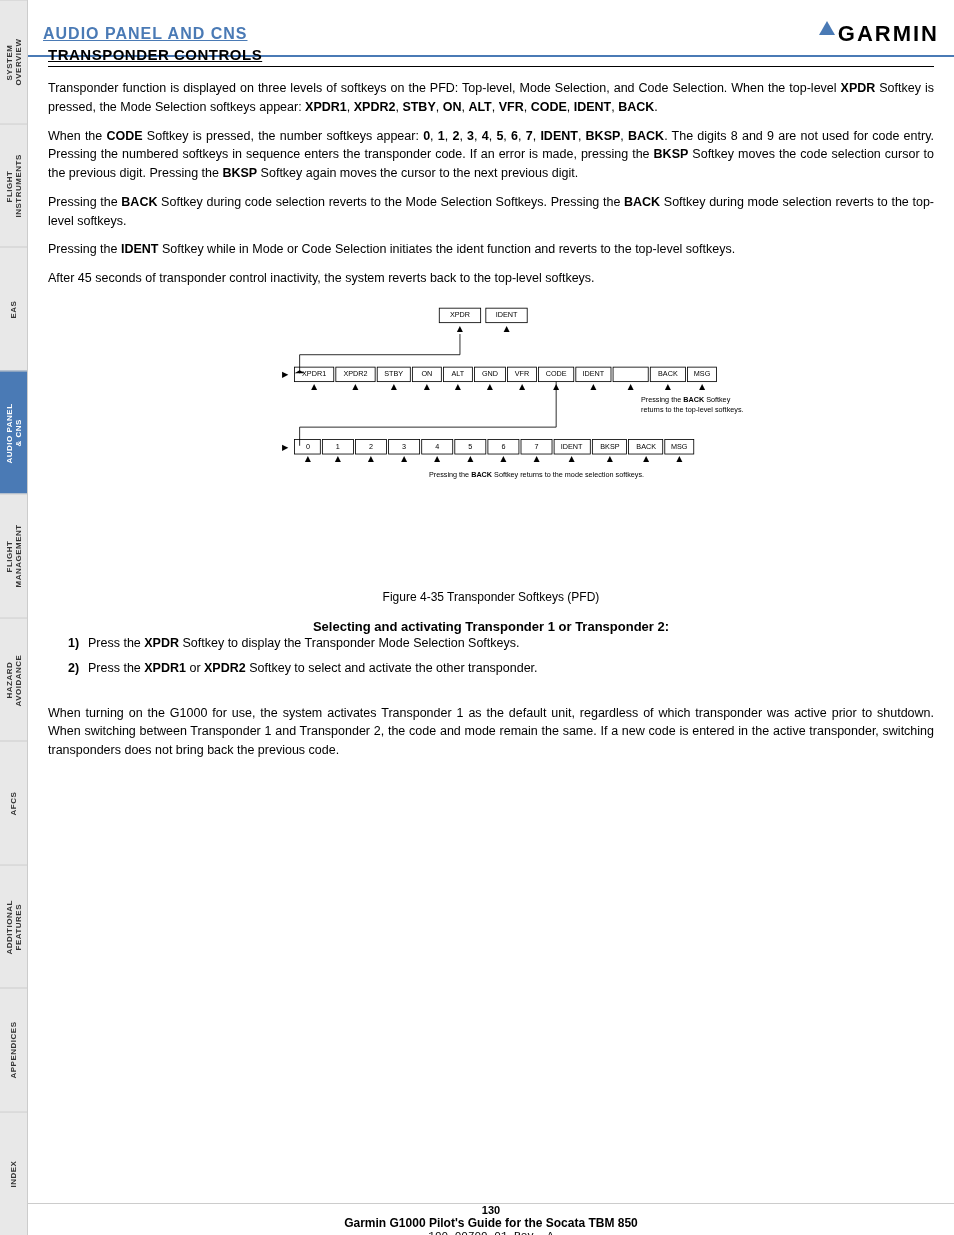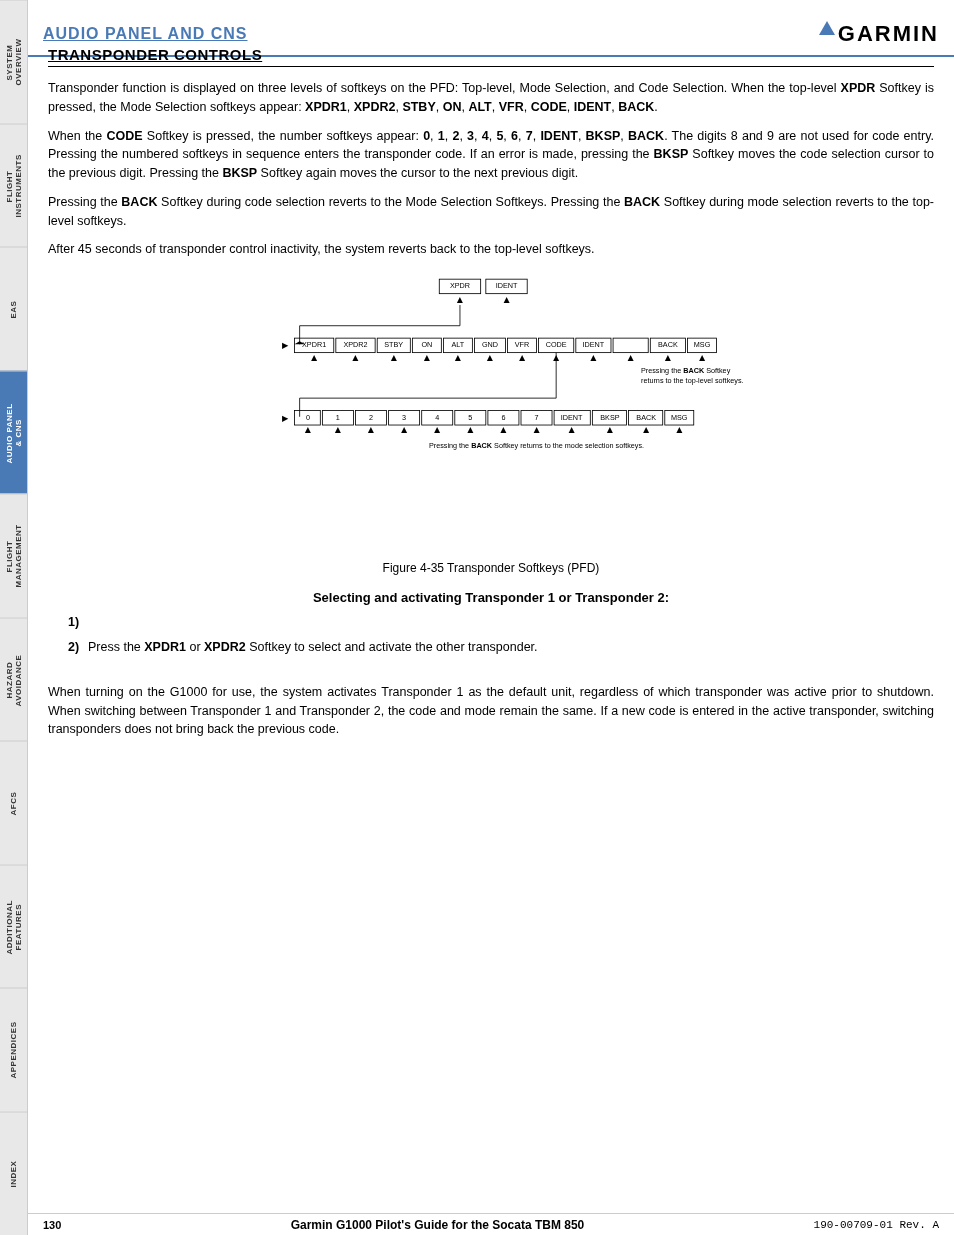--- a/index.html
+++ b/index.html
@@ -131,21 +131,21 @@
       text-align: center;
       font-size: 12px;
       margin-top: 5px;
       margin-bottom: 15px;
     }
 
     
     .numbered-section-title {
       font-weight: bold;
       font-size: 13px;
-      margin-bottom: 8px;
+      margin-bottom: 0;
       text-align: center;
     }
     .numbered-list {
       list-style: none;
       margin-left: 20px;
     }
     .numbered-list li {
       margin-bottom: 6px;
       font-size: 12.5px;
       line-height: 1.5;
@@ -155,27 +155,28 @@
       font-weight: bold;
       min-width: 20px;
     }
 
     
     .footer {
       position: absolute;
       bottom: 0;
       left: 28px;
       right: 0;
-      height: 22px;
+      height: 32px;
       display: flex;
       align-items: center;
       justify-content: space-between;
       padding: 0 15px;
       border-top: 1px solid #ccc;
       font-size: 11px;
+      flex-direction: column;
     }
     .footer-page { font-weight: bold; }
     .footer-title { font-weight: bold; font-size: 12px; }
     .footer-part { font-size: 11px; font-family: Liberation Mono, monospace; }
 
     
     .softkey-box {
       fill: none;
       stroke: #000;
       stroke-width: 0.8;
@@ -237,20 +238,23 @@
 
   <div class="paragraph">
     When the <span class="bold">CODE</span> Softkey is pressed, the number softkeys appear: <span class="bold">0</span>, <span class="bold">1</span>, <span class="bold">2</span>, <span class="bold">3</span>, <span class="bold">4</span>, <span class="bold">5</span>, <span class="bold">6</span>, <span class="bold">7</span>, <span class="bold">IDENT</span>, <span class="bold">BKSP</span>, <span class="bold">BACK</span>.  The digits 8 and 9 are not used for code entry.  Pressing the numbered softkeys in sequence enters the transponder code.  If an error is made, pressing the <span class="bold">BKSP</span> Softkey moves the code selection cursor to the previous digit.  Pressing the <span class="bold">BKSP</span> Softkey again moves the cursor to the next previous digit.
   </div>
 
   <div class="paragraph">
     Pressing the <span class="bold">BACK</span> Softkey during code selection reverts to the Mode Selection Softkeys.  Pressing the <span class="bold">BACK</span> Softkey during mode selection reverts to the top-level softkeys.
   </div>
 
 
+  <div class="paragraph">
+    Pressing the <span class="bold">IDENT</span> Softkey while in Mode or Code Selection initiates the ident function and reverts to the top-level softkeys.
+  </div>
 
   <div class="paragraph">
     After 45 seconds of transponder control inactivity, the system reverts back to the top-level softkeys.
   </div>
 
   <div class="diagram-container">
     <svg class="diagram-svg" viewBox="0 0 580 270" xmlns="http://www.w3.org/2000/svg">
 
       <rect x="240" y="5" width="40" height="14" class="softkey-box"></rect>
       <text x="260" y="14" class="softkey-text">XPDR</text>
@@ -380,20 +384,21 @@
     </svg>
 
     <div class="figure-caption">Figure 4-35  Transponder Softkeys (PFD)</div>
   </div>
 
   <div class="numbered-section-title">Selecting and activating Transponder 1 or Transponder 2:</div>
 
   <ol class="numbered-list">
     <li>
       <span class="list-num bold">1)</span>
+      <span>Press the <span class="bold">XPDR</span> Softkey to display the Transponder Mode Selection Softkeys.</span>
     </li>
     <li>
       <span class="list-num bold">2)</span>
       <span>Press the <span class="bold">XPDR1</span> or <span class="bold">XPDR2</span> Softkey to select and activate the other transponder.</span>
     </li>
   </ol>
 
   <div class="paragraph" style="margin-top:26px;">
     When turning on the G1000 for use, the system activates Transponder 1 as the default unit, regardless of which transponder was active prior to shutdown.  When switching between Transponder 1 and Transponder 2, the code and mode remain the same.  If a new code is entered in the active transponder, switching transponders does not bring back the previous code.
   </div>

